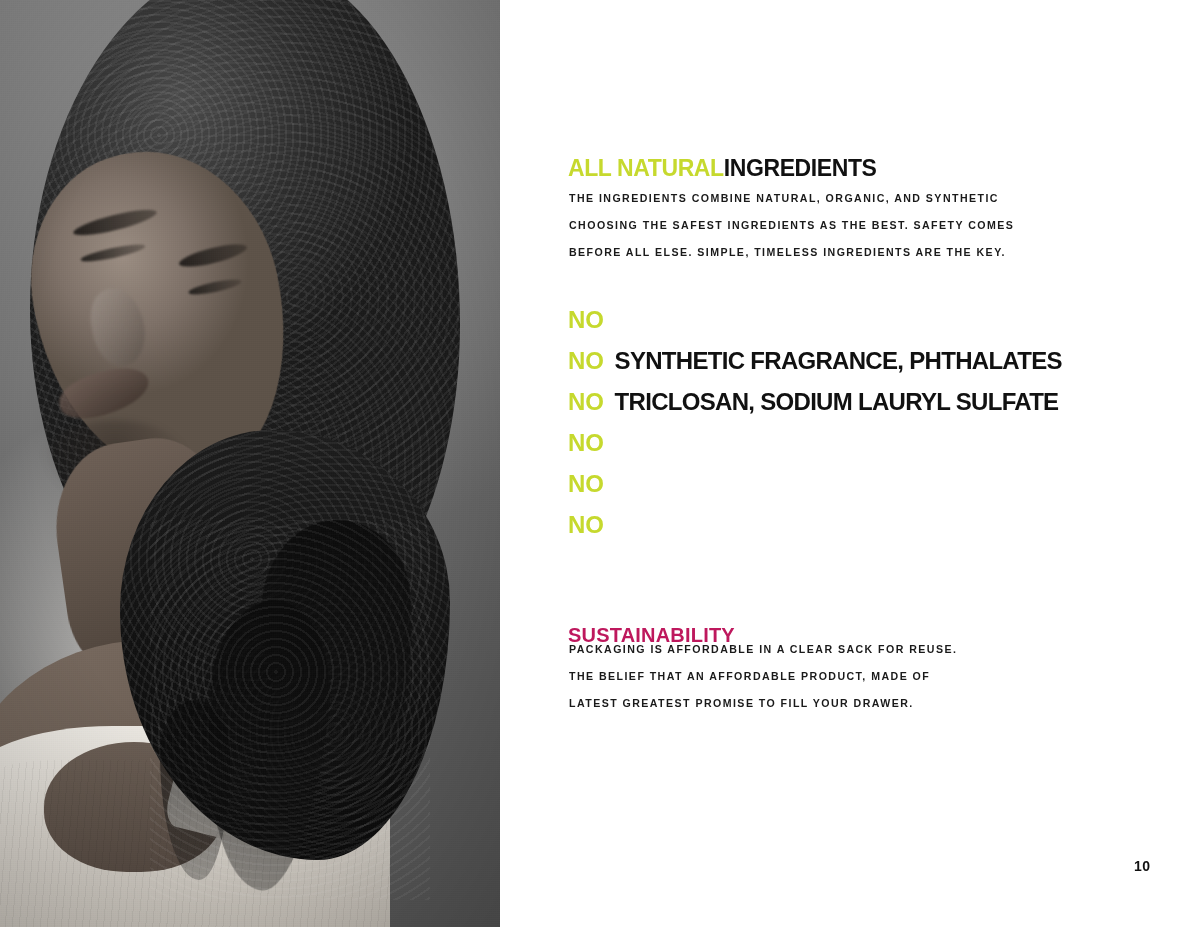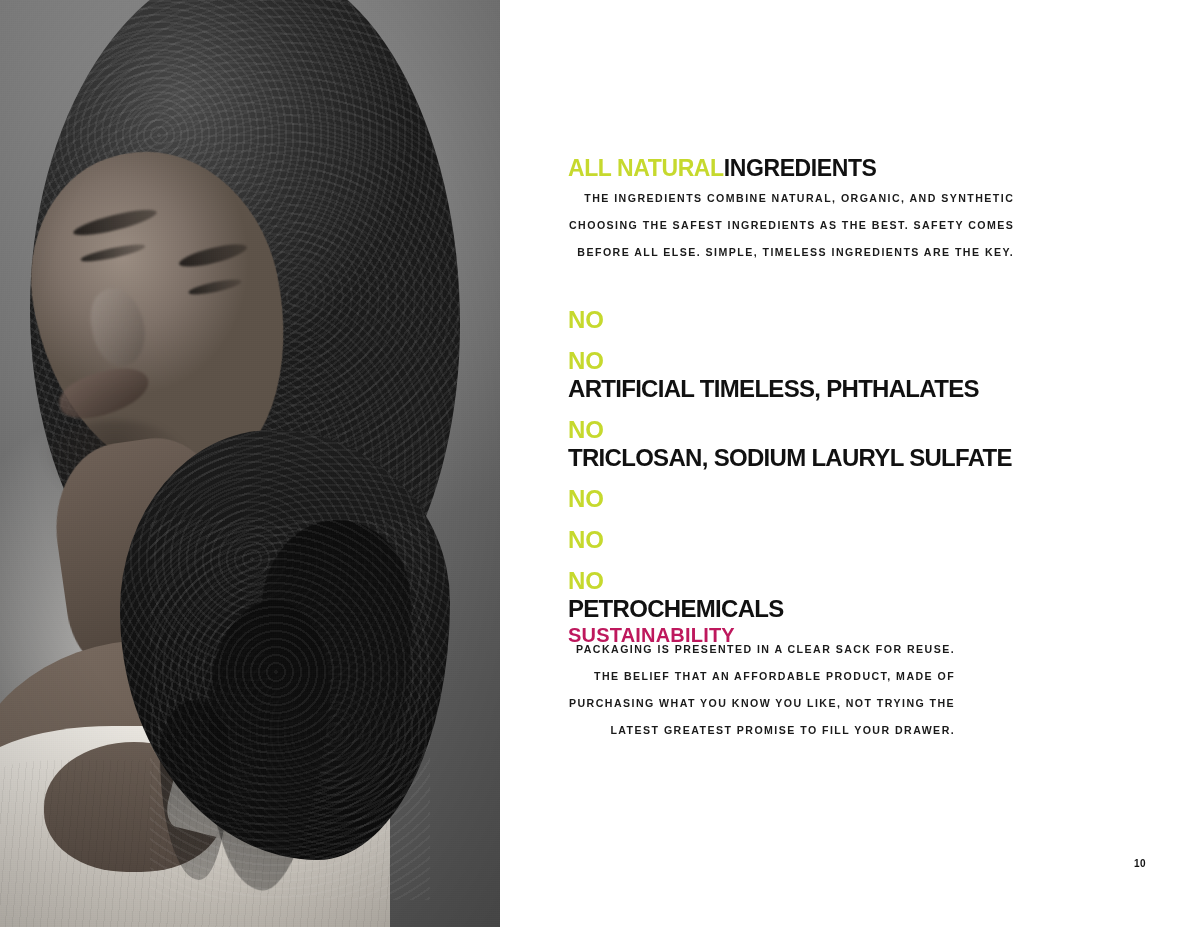--- a/index.html
+++ b/index.html
@@ -262,36 +262,34 @@
 
   .body-copy {
     position: absolute;
     left: 1px;
     font-size: 10.6px;
     font-weight: bold;
     letter-spacing: 1.45px;
     line-height: 27px;
     color: #1a1a1a;
     margin: 0;
-    text-align: right;
   }
   .copy-intro { top: 185px; }
 
   .no-list {
     position: absolute;
     top: 306px;
     left: 0;
     width: 600px;
   }
   .no-row {
     display: flex;
     align-items: baseline;
     margin-bottom: 13px;
     white-space: nowrap;
-    flex-direction: column;
   }
   .no-word {
     color: #c6d92e;
     font-size: 24px;
     font-weight: bold;
     letter-spacing: -0.2px;
     margin-right: 11px;
   }
   .no-text {
     color: #111;
@@ -308,21 +306,21 @@
     font-size: 20px;
     font-weight: bold;
     letter-spacing: 0.2px;
   }
   .copy-sustain { top: 636px; }
 
   .page-number {
     position: absolute;
     left: 1134px;
     top: 858px;
-    font-size: 10px;
+    font-size: 14px;
     font-weight: bold;
     color: #111;
     letter-spacing: 0.5px;
   }
 </style>
 </head>
 <body>
 
 <div class="page">
 
@@ -365,44 +363,42 @@
       <div>CHOOSING THE SAFEST INGREDIENTS AS THE BEST. SAFETY COMES</div>
       <div>BEFORE ALL ELSE. SIMPLE, TIMELESS INGREDIENTS ARE THE KEY.</div>
     </div>
 
     <div class="no-list">
       <div class="no-row">
         <span class="no-word">NO</span>
       </div>
       <div class="no-row">
         <span class="no-word">NO</span>
-        <span class="no-text">ARTIFICIAL TIMELESS, PHTHALATES</span>
+        <span class="no-text">SYNTHETIC FRAGRANCE, PHTHALATES</span>
       </div>
       <div class="no-row">
         <span class="no-word">NO</span>
         <span class="no-text">TRICLOSAN, SODIUM LAURYL SULFATE</span>
       </div>
       <div class="no-row">
         <span class="no-word">NO</span>
       </div>
       <div class="no-row">
         <span class="no-word">NO</span>
       </div>
       <div class="no-row">
         <span class="no-word">NO</span>
-        <span class="no-text">PETROCHEMICALS</span>
       </div>
     </div>
 
     <h2 class="heading-sustain">SUSTAINABILITY</h2>
 
     <div class="body-copy copy-sustain">
-      <div>PACKAGING IS PRESENTED IN A CLEAR SACK FOR REUSE.</div>
+      <div>PACKAGING IS AFFORDABLE IN A CLEAR SACK FOR REUSE.</div>
       <div>THE BELIEF THAT AN AFFORDABLE PRODUCT, MADE OF</div>
-      <div>PURCHASING WHAT YOU KNOW YOU LIKE, NOT TRYING THE</div>
       <div>LATEST GREATEST PROMISE TO FILL YOUR DRAWER.</div>
     </div>
 
   </div>
 
   <div class="page-number">10</div>
 
 </div>
 
 </body></html>

